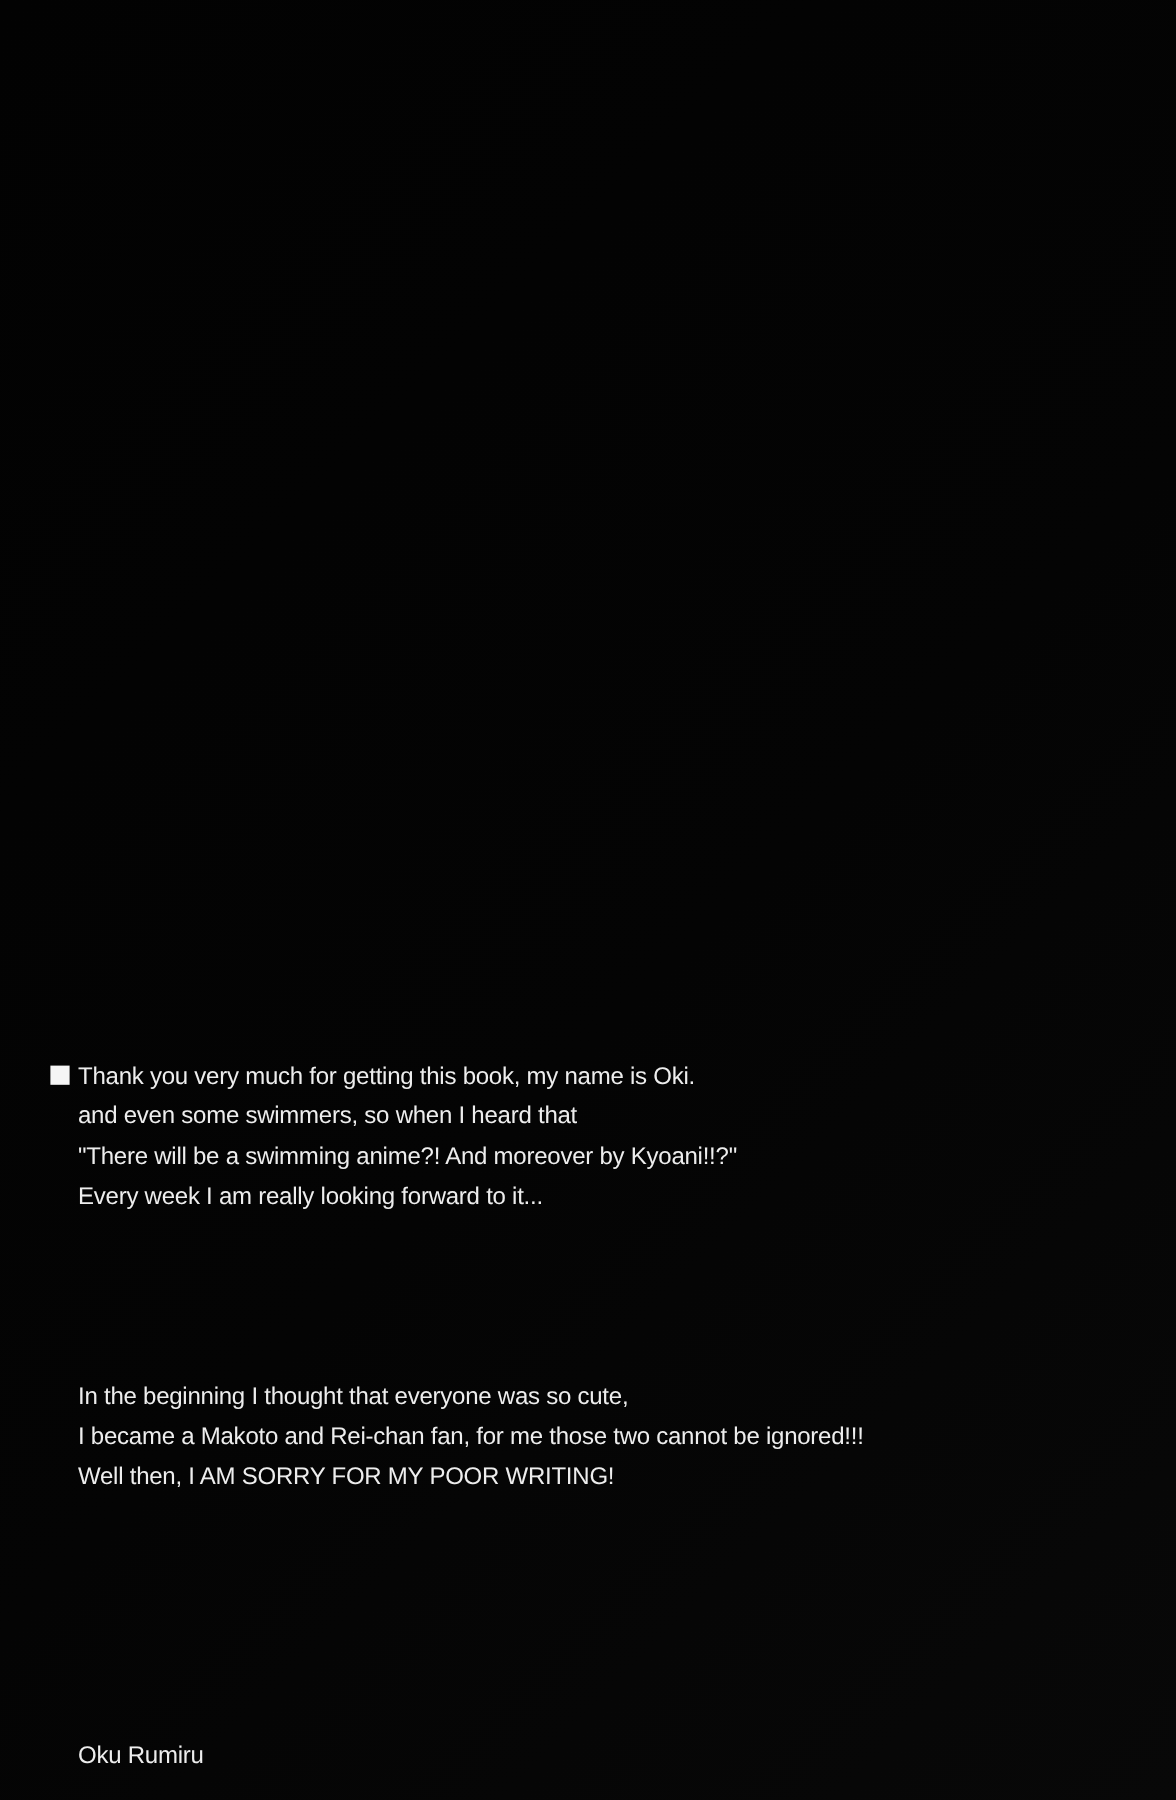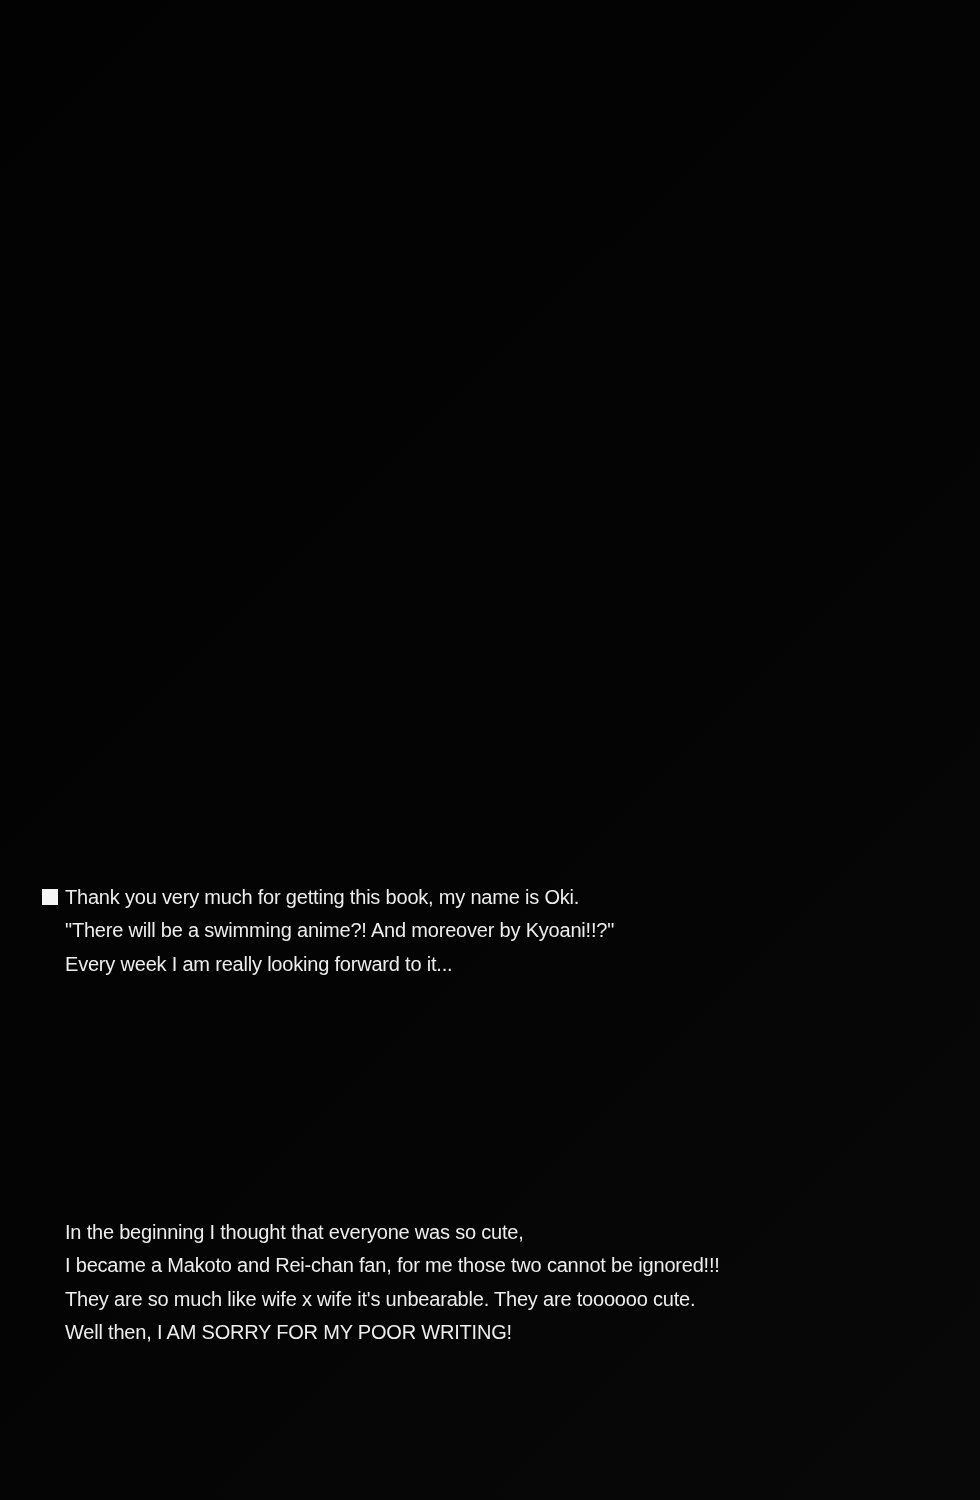--- a/index.html
+++ b/index.html
@@ -26,21 +26,21 @@
     left: 0;
     width: 980px;
     color: #ededed;
     font-size: 20px;
     line-height: 33.4px;
     letter-spacing: -0.2px;
     font-weight: 400;
   }
 
   #para1 { top: 881px; }
-  #para2 { top: 1216px; }
+  #para2 { top: 1148px; }
   #signature { top: 1447px; }
 
   .line {
     padding-left: 65px;
     white-space: nowrap;
   }
 
   .first-line {
     padding-left: 42px;
   }
@@ -57,25 +57,28 @@
 </style>
 </head>
 <body>
 
 <div class="page">
 
   <div class="text-block" id="para1">
     <div class="line first-line">
       <span class="bullet"></span><span>Thank you very much for getting this book, my name is Oki.</span>
     </div>
+    <div class="line">and even some swimmers, so when I heard that</div>
     <div class="line">"There will be a swimming anime?! And moreover by Kyoani!!?"</div>
     <div class="line">Every week I am really looking forward to it...</div>
   </div>
 
   <div class="text-block" id="para2">
     <div class="line">In the beginning I thought that everyone was so cute,</div>
     <div class="line">I became a Makoto and Rei-chan fan, for me those two cannot be ignored!!!</div>
-    <div class="line">They are so much like wife x wife it's unbearable. They are toooooo cute.</div>
     <div class="line">Well then, I AM SORRY FOR MY POOR WRITING!</div>
   </div>
 
+  <div class="text-block" id="signature">
+    <div class="line">Oku Rumiru</div>
+  </div>
 
 </div>
 
 </body></html>

